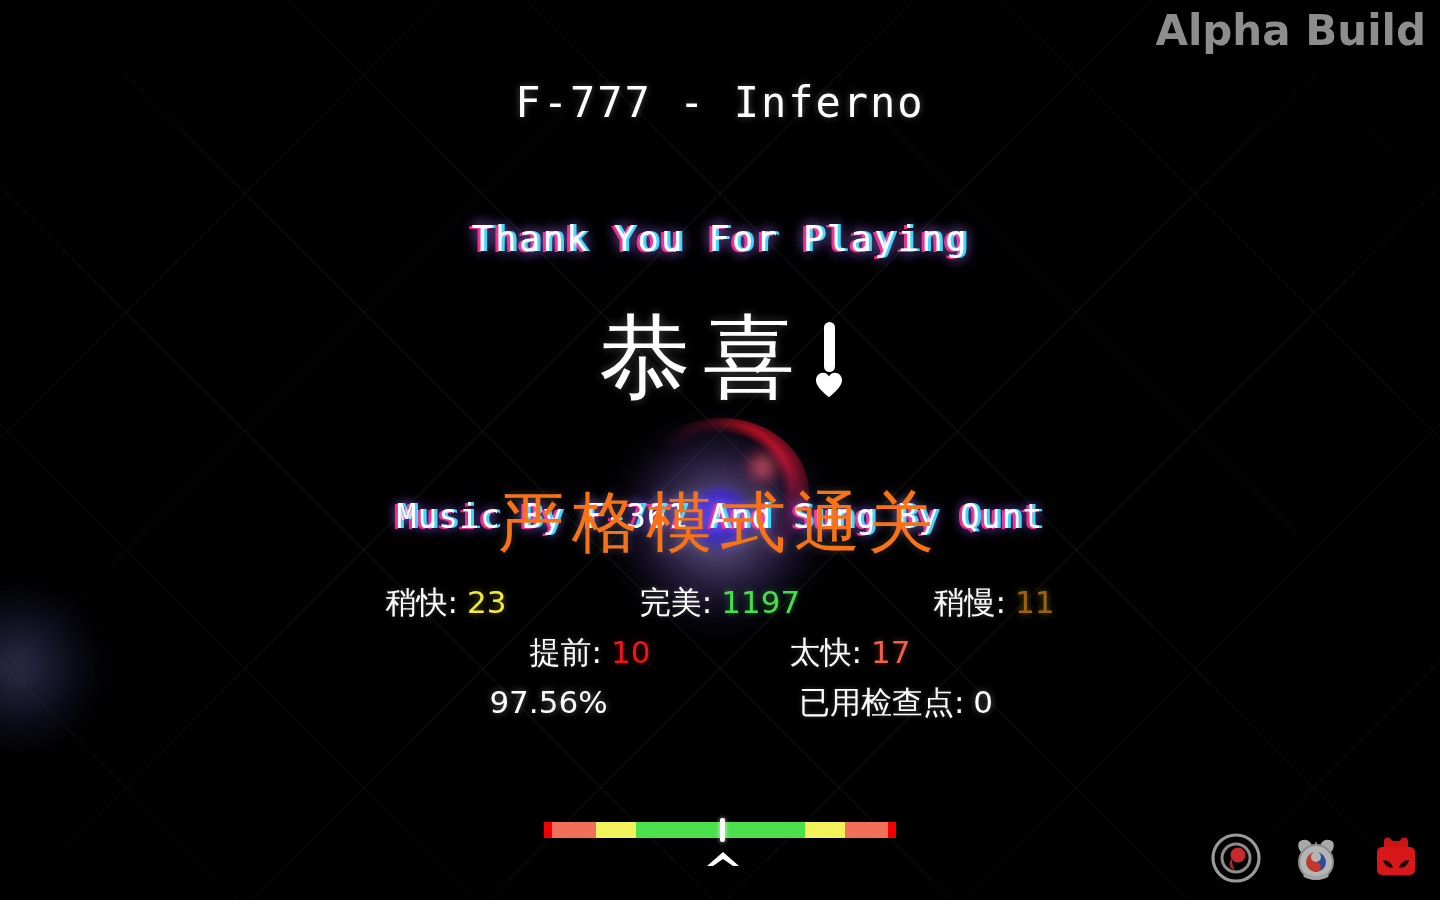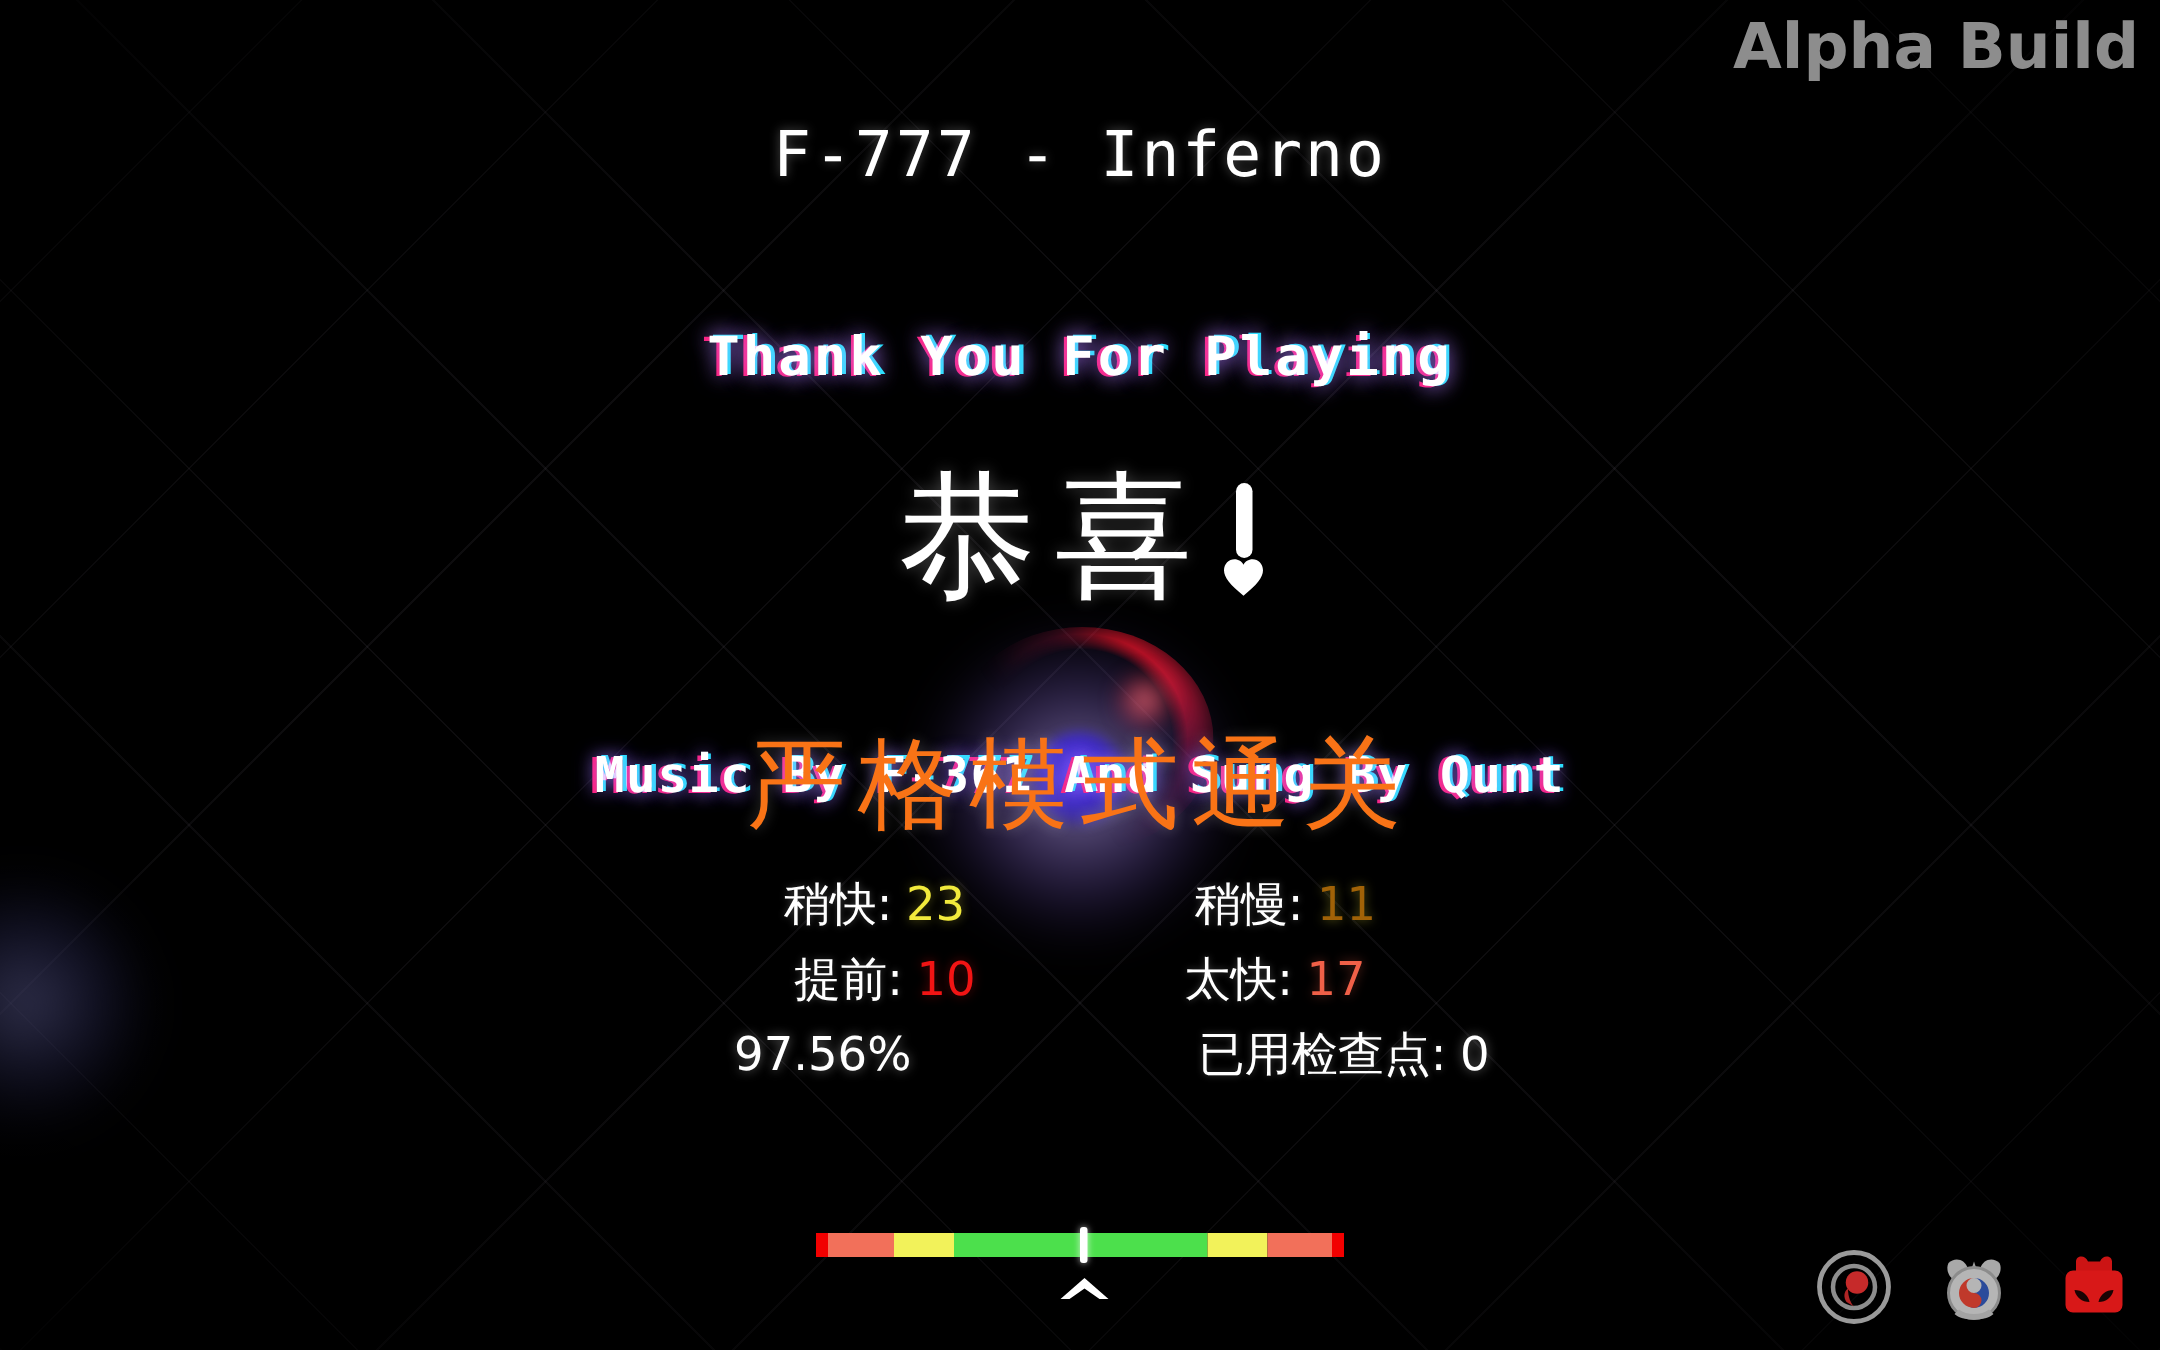--- a/index.html
+++ b/index.html
@@ -137,21 +137,21 @@
   }
   .chroma::before,
   .chroma::after {
     content:attr(data-txt);
     position:absolute; left:0; top:0;
     width:100%;
     pointer-events:none;
   }
   .chroma::before { color:#ff1e7a; transform:translate(-3px,0.5px); mix-blend-mode:screen; }
   .chroma::after  { color:#22e8ff; transform:translate(3px,-0.5px); mix-blend-mode:screen; }
-  .chroma > span  { position:relative; z-index:2;font-weight:bold; }
+  .chroma > span  { position:relative; z-index:2; }
 
   #thanks-line {
     top:218px;
     font-size:36px;
     letter-spacing:2px;
   }
   #thanks-line .chroma { text-shadow:0 0 14px rgba(170,120,255,0.55); }
 
   
   #congrats {
@@ -313,20 +313,24 @@
     <span class="chroma" data-txt="Music By F-777 And Sung By Qunt"><span>Music By F-361 And Sung By Qunt</span></span>
   </div>
 
   <div id="clear-mode" class="center-x">严格模式通关</div>
 
   <div id="stats">
       <div class="stat-row stat-row-1">
         <div class="stat-cell">
           <span class="stat-label">稍快:</span>
           <span class="stat-value" style="color: rgb(242, 234, 60); text-shadow: rgba(242, 234, 60, 0.4) 0px 0px 7px;">23</span>
+        </div>
+        <div class="stat-cell">
+          <span class="stat-label">完美:</span>
+          <span class="stat-value" style="color: rgb(68, 224, 74); text-shadow: rgba(68, 224, 74, 0.4) 0px 0px 7px;">1197</span>
         </div>
         <div class="stat-cell">
           <span class="stat-label">稍慢:</span>
           <span class="stat-value" style="color: #a16207; text-shadow: rgba(242, 234, 60, 0.4) 0px 0px 7px;">11</span>
         </div>
       </div>
       <div class="stat-row stat-row-2">
         <div class="stat-cell">
           <span class="stat-label">提前:</span>
           <span class="stat-value" style="color: rgb(242, 20, 20); text-shadow: rgba(242, 20, 20, 0.4) 0px 0px 7px;">10</span>

